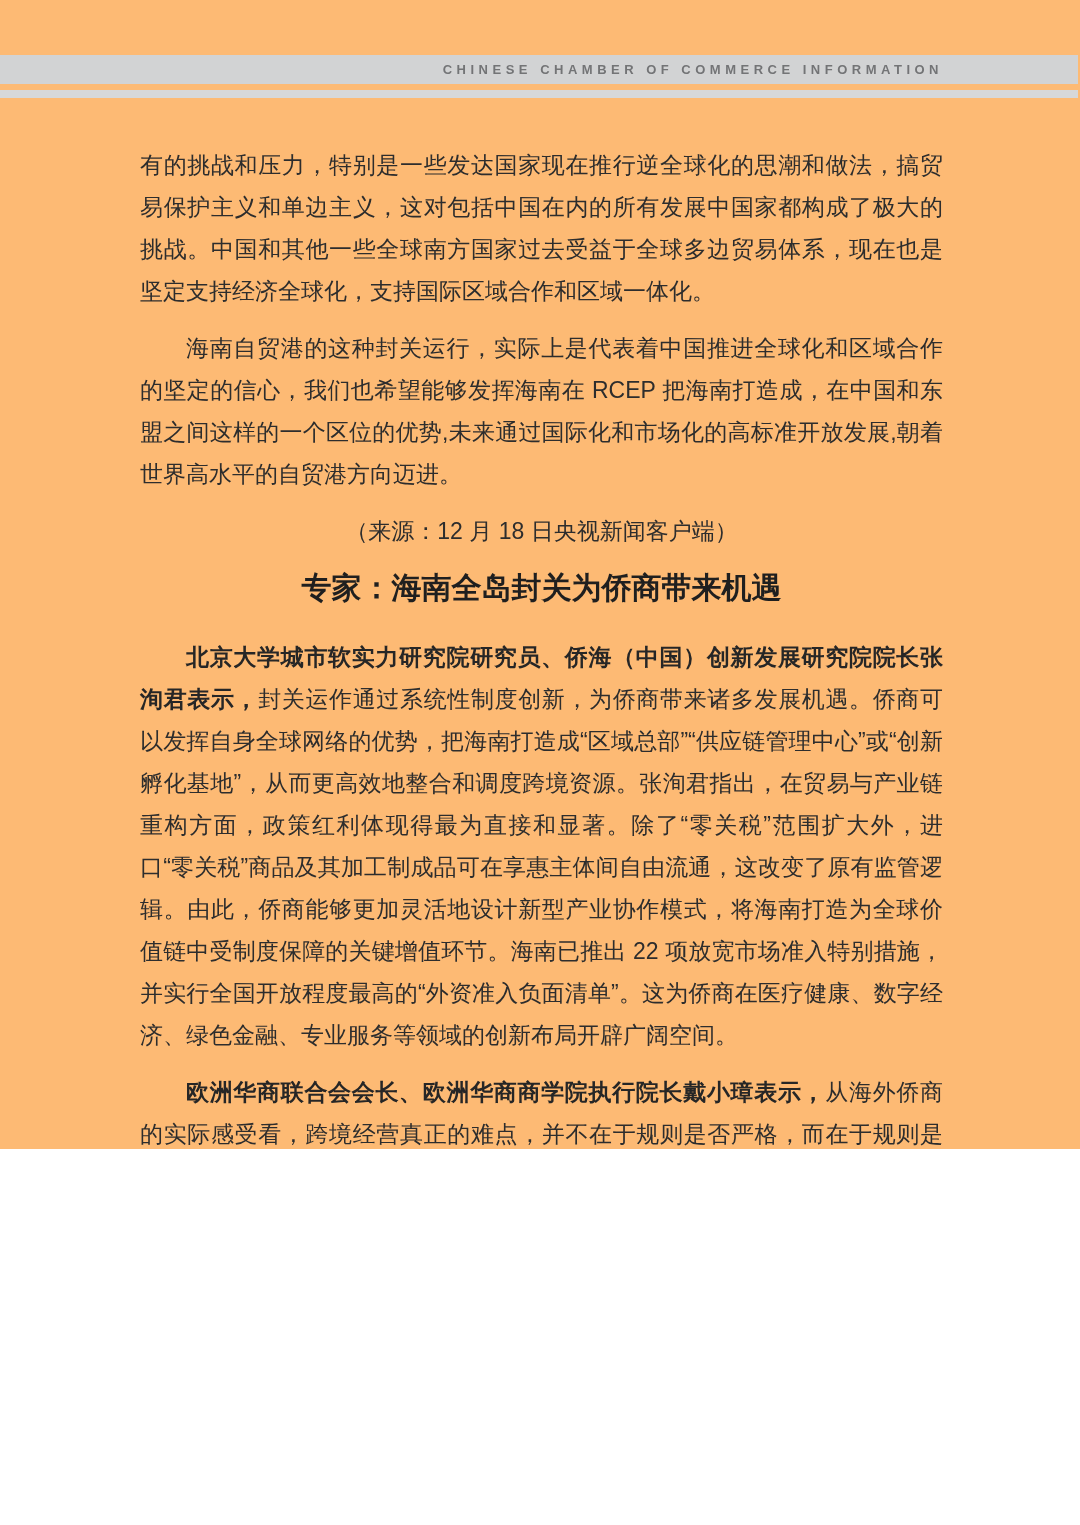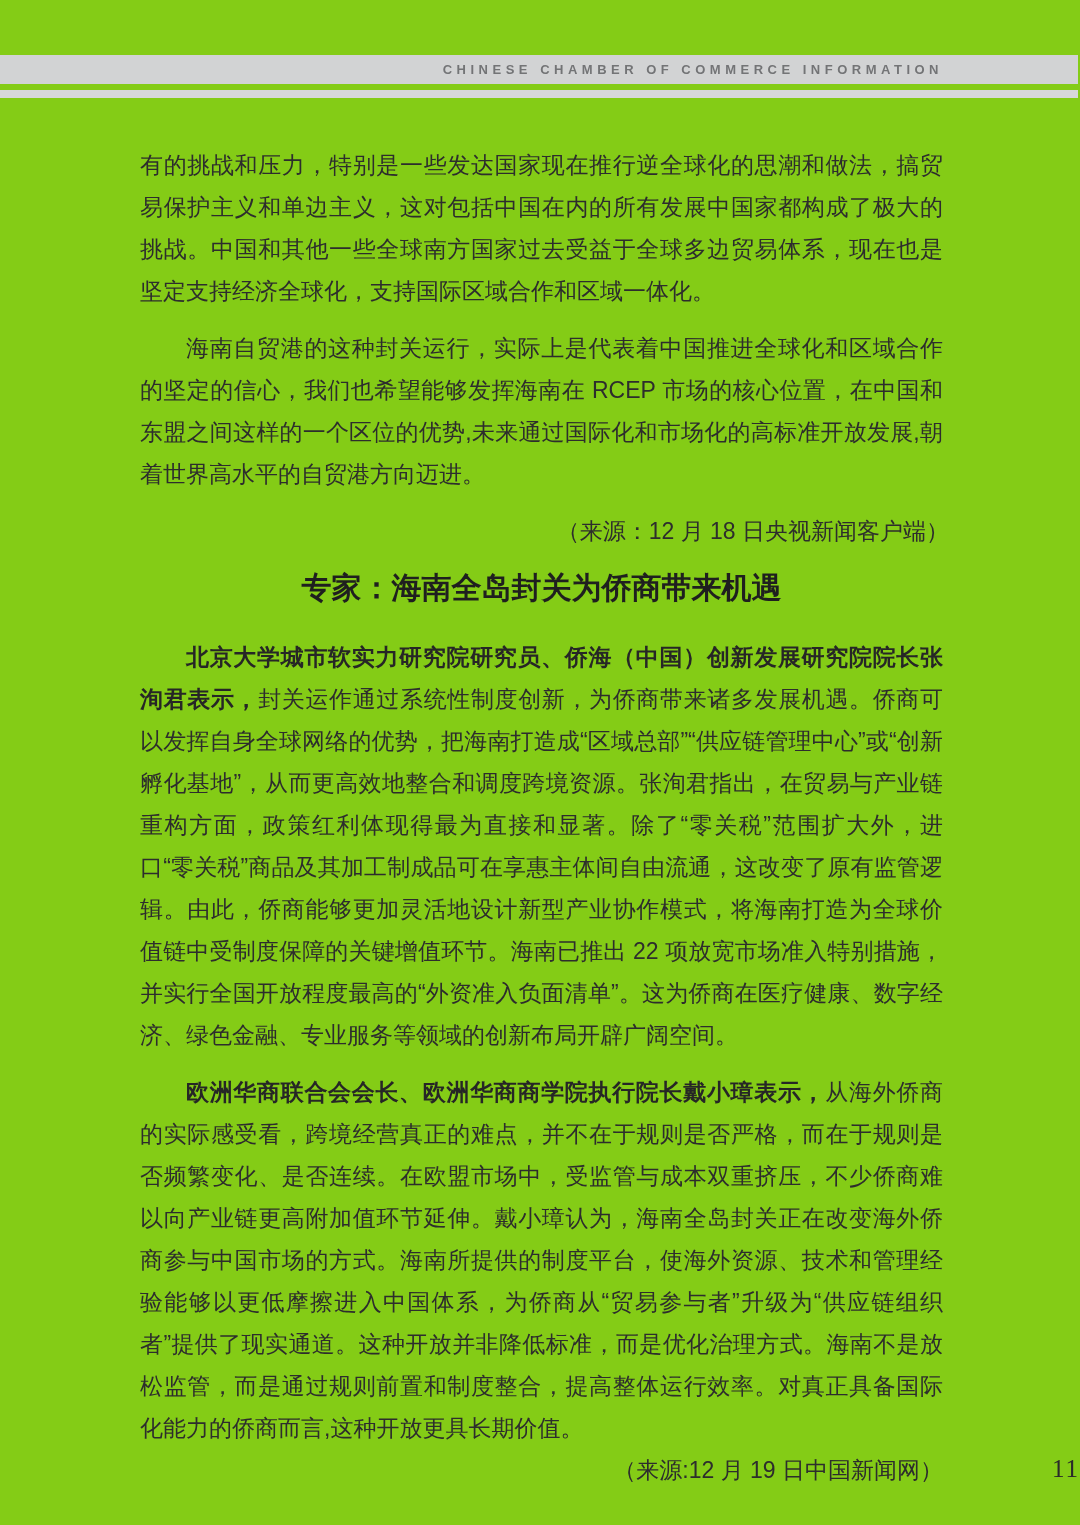--- a/index.html
+++ b/index.html
@@ -1,22 +1,22 @@
 <!DOCTYPE html>
 <html><head>
 <meta charset="utf-8">
 <style>
   * { margin: 0; padding: 0; box-sizing: border-box; }
   html, body { background: #ffffff; }
   .page {
     position: relative;
     width: 1080px;
-    height: 1525px;
+    height: 1149px;
     margin: 0 auto;
-    background: #84cc16;
+    background: #fdba74;
     overflow: hidden;
     font-family: "Liberation Sans", "DejaVu Sans", sans-serif;
   }
   .header-band {
     position: absolute;
     top: 55px;
     left: 0;
     width: 1078px;
     height: 29px;
     background: #d2d3d4;
@@ -47,21 +47,21 @@
     width: 833px;
     color: #2d2d2d;
     font-size: 23px;
     line-height: 42px;
     text-align: justify;
   }
   .para { margin: 15px; }
   .para.indent { text-indent: 2em; }
   .lead-bold { font-weight: bold; color: #262626; }
   .source-line {
-    text-align: right;
+    text-align: center;
     margin: 9px;
   }
   .article-title {
     text-align: center;
     font-size: 30px;
     font-weight: bold;
     color: #1f1f1f;
     line-height: 40px;
     margin-top: 16px;
     margin-bottom: 28px;
@@ -87,21 +87,21 @@
 
   <div class="header-band">
     <span class="banner-text">CHINESE CHAMBER OF COMMERCE INFORMATION</span>
   </div>
   <div class="header-band-thin"></div>
 
   <div class="content">
 
     <p class="para"><span>有的挑战和压力，特别是一些发达国家现在推行逆全球化的思潮和做法，搞贸易保护主义和单边主义，这对包括中国在内的所有发展中国家都构成了极大的挑战。中国和其他一些全球南方国家过去受益于全球多边贸易体系，现在也是坚定支持经济全球化，支持国际区域合作和区域一体化。</span></p>
 
-    <p class="para indent"><span>海南自贸港的这种封关运行，实际上是代表着中国推进全球化和区域合作的坚定的信心，我们也希望能够发挥海南在 RCEP 市场的核心位置，在中国和东盟之间这样的一个区位的优势,未来通过国际化和市场化的高标准开放发展,朝着世界高水平的自贸港方向迈进。</span></p>
+    <p class="para indent"><span>海南自贸港的这种封关运行，实际上是代表着中国推进全球化和区域合作的坚定的信心，我们也希望能够发挥海南在 RCEP 把海南打造成，在中国和东盟之间这样的一个区位的优势,未来通过国际化和市场化的高标准开放发展,朝着世界高水平的自贸港方向迈进。</span></p>
 
     <p class="source-line"><span>（来源：12 月 18 日央视新闻客户端）</span></p>
 
     <h1 class="article-title">专家：海南全岛封关为侨商带来机遇</h1>
 
 
     <p class="para indent"><strong class="lead-bold">北京大学城市软实力研究院研究员、侨海（中国）创新发展研究院院长张洵君表示，</strong><span>封关运作通过系统性制度创新，为侨商带来诸多发展机遇。侨商可以发挥自身全球网络的优势，把海南打造成“区域总部”“供应链管理中心”或“创新孵化基地”，从而更高效地整合和调度跨境资源。张洵君指出，在贸易与产业链重构方面，政策红利体现得最为直接和显著。除了“零关税”范围扩大外，进口“零关税”商品及其加工制成品可在享惠主体间自由流通，这改变了原有监管逻辑。由此，侨商能够更加灵活地设计新型产业协作模式，将海南打造为全球价值链中受制度保障的关键增值环节。海南已推出 22 项放宽市场准入特别措施，并实行全国开放程度最高的“外资准入负面清单”。这为侨商在医疗健康、数字经济、绿色金融、专业服务等领域的创新布局开辟广阔空间。</span></p>
 
     <p class="para indent"><strong class="lead-bold">欧洲华商联合会会长、欧洲华商商学院执行院长戴小璋表示，</strong><span>从海外侨商的实际感受看，跨境经营真正的难点，并不在于规则是否严格，而在于规则是否频繁变化、是否连续。在欧盟市场中，受监管与成本双重挤压，不少侨商难以向产业链更高附加值环节延伸。戴小璋认为，海南全岛封关正在改变海外侨商参与中国市场的方式。海南所提供的制度平台，使海外资源、技术和管理经验能够以更低摩擦进入中国体系，为侨商从“贸易参与者”升级为“供应链组织者”提供了现实通道。这种开放并非降低标准，而是优化治理方式。海南不是放松监管，而是通过规则前置和制度整合，提高整体运行效率。对真正具备国际化能力的侨商而言,这种开放更具长期价值。</span><span class="float-src">（来源:12 月 19 日中国新闻网）</span></p>
 

